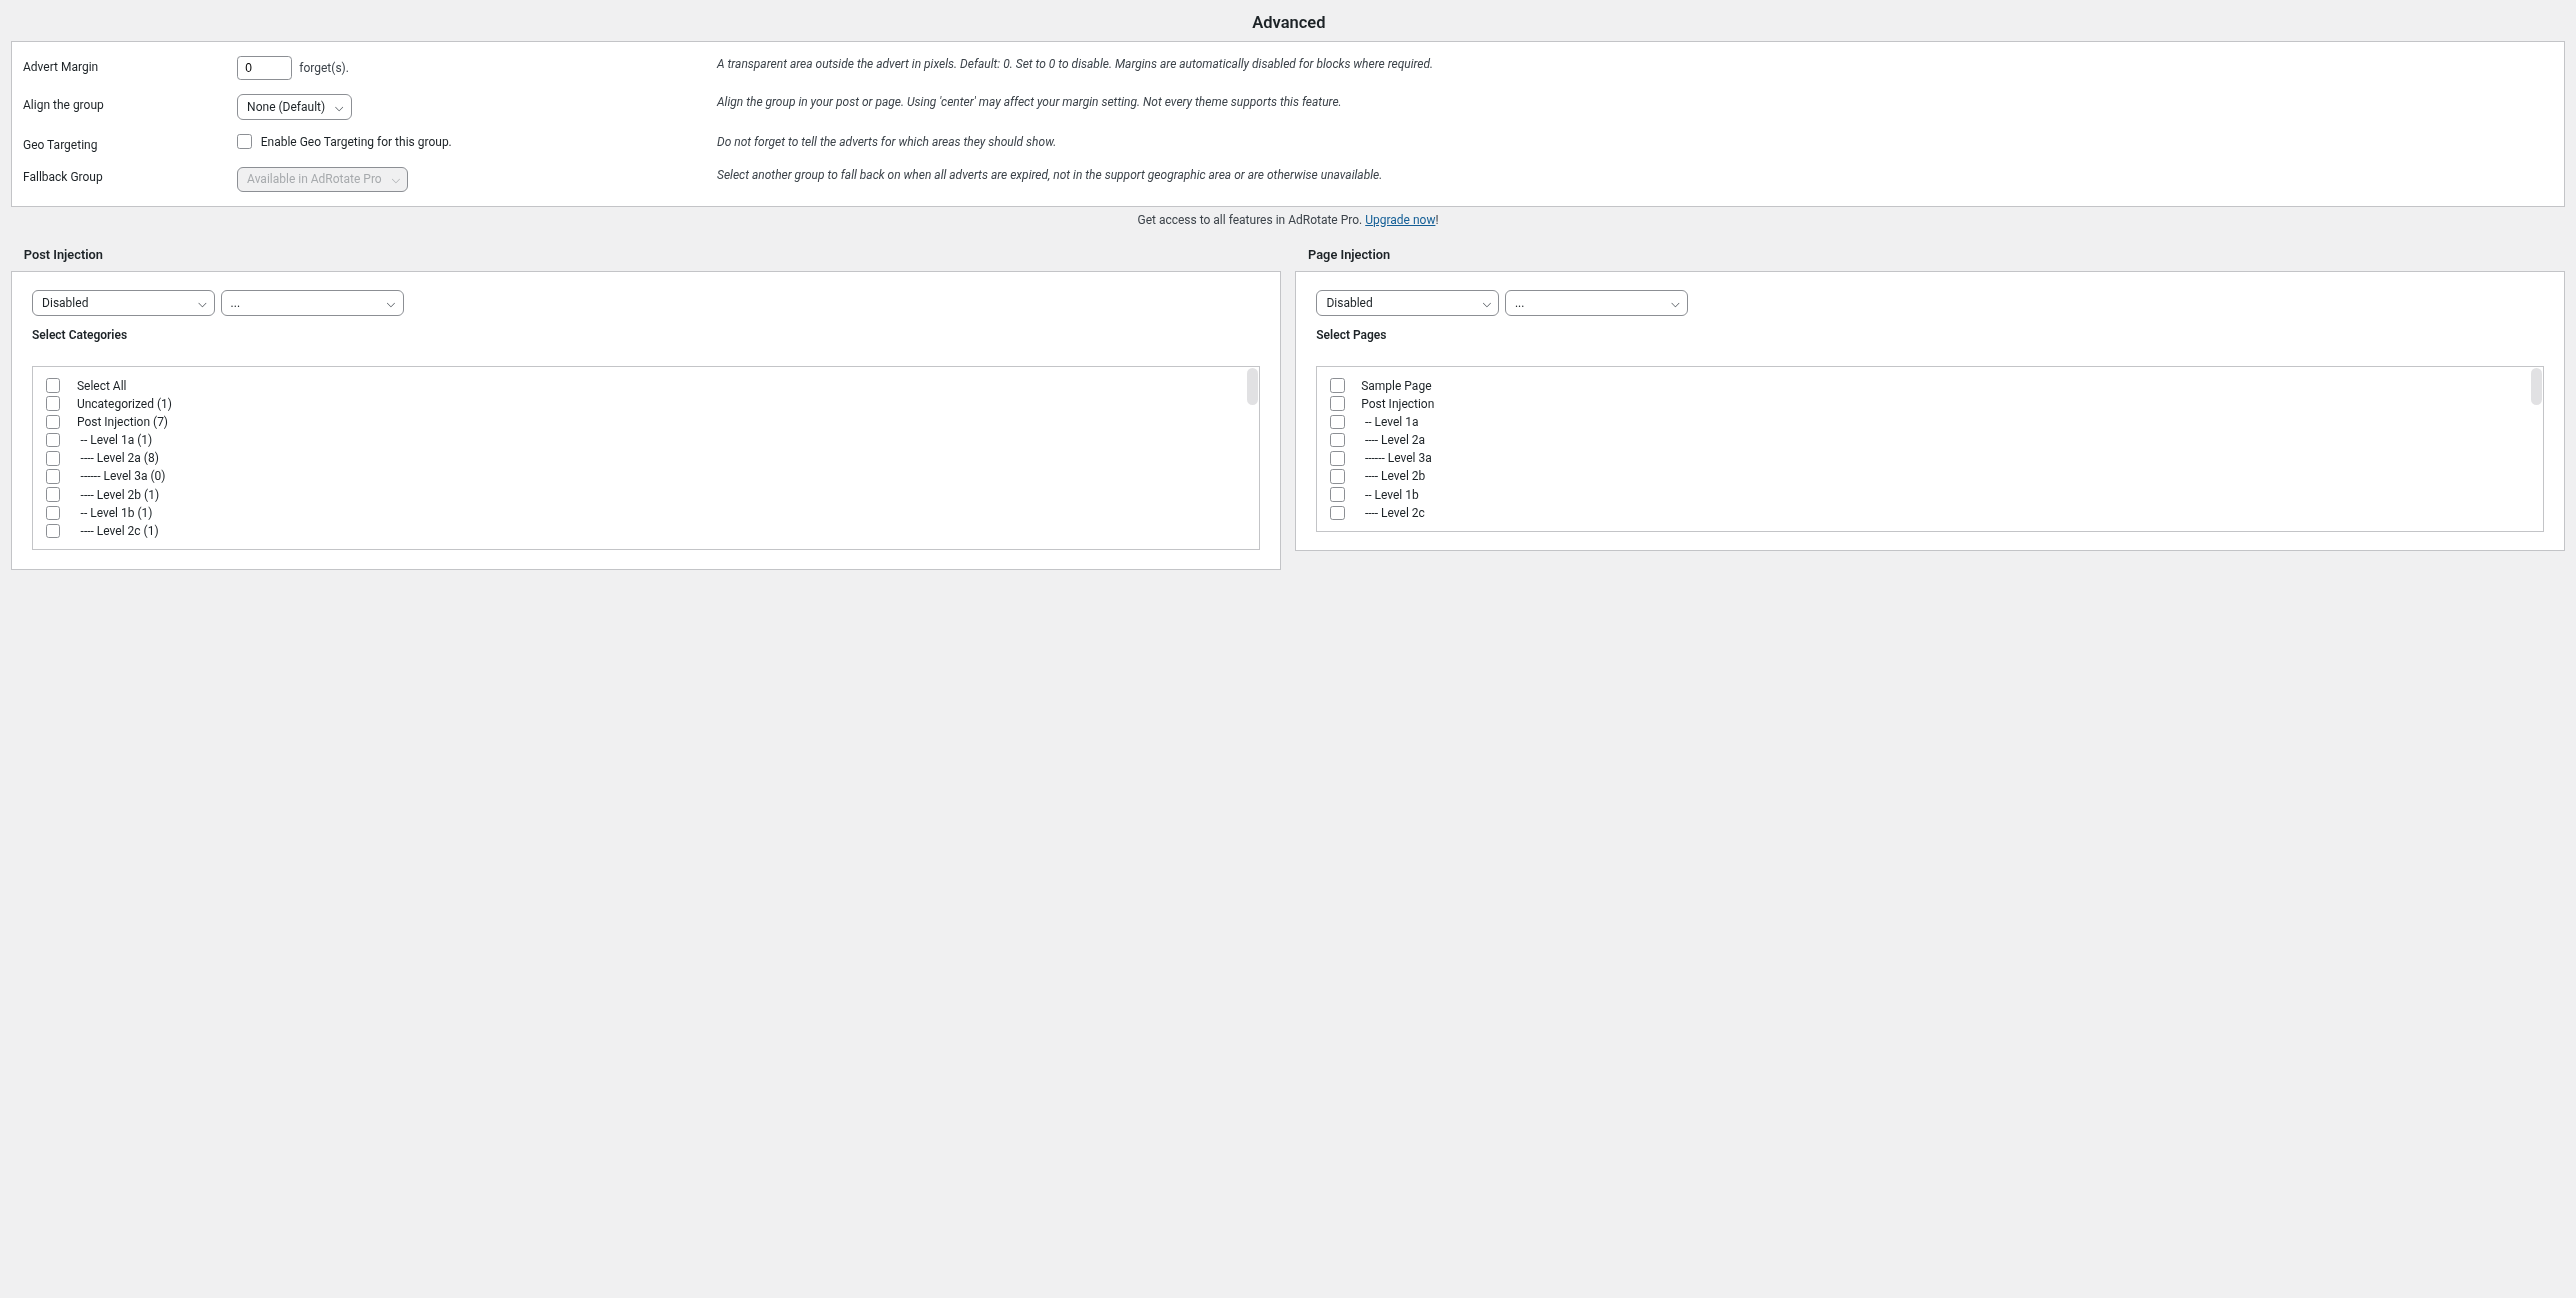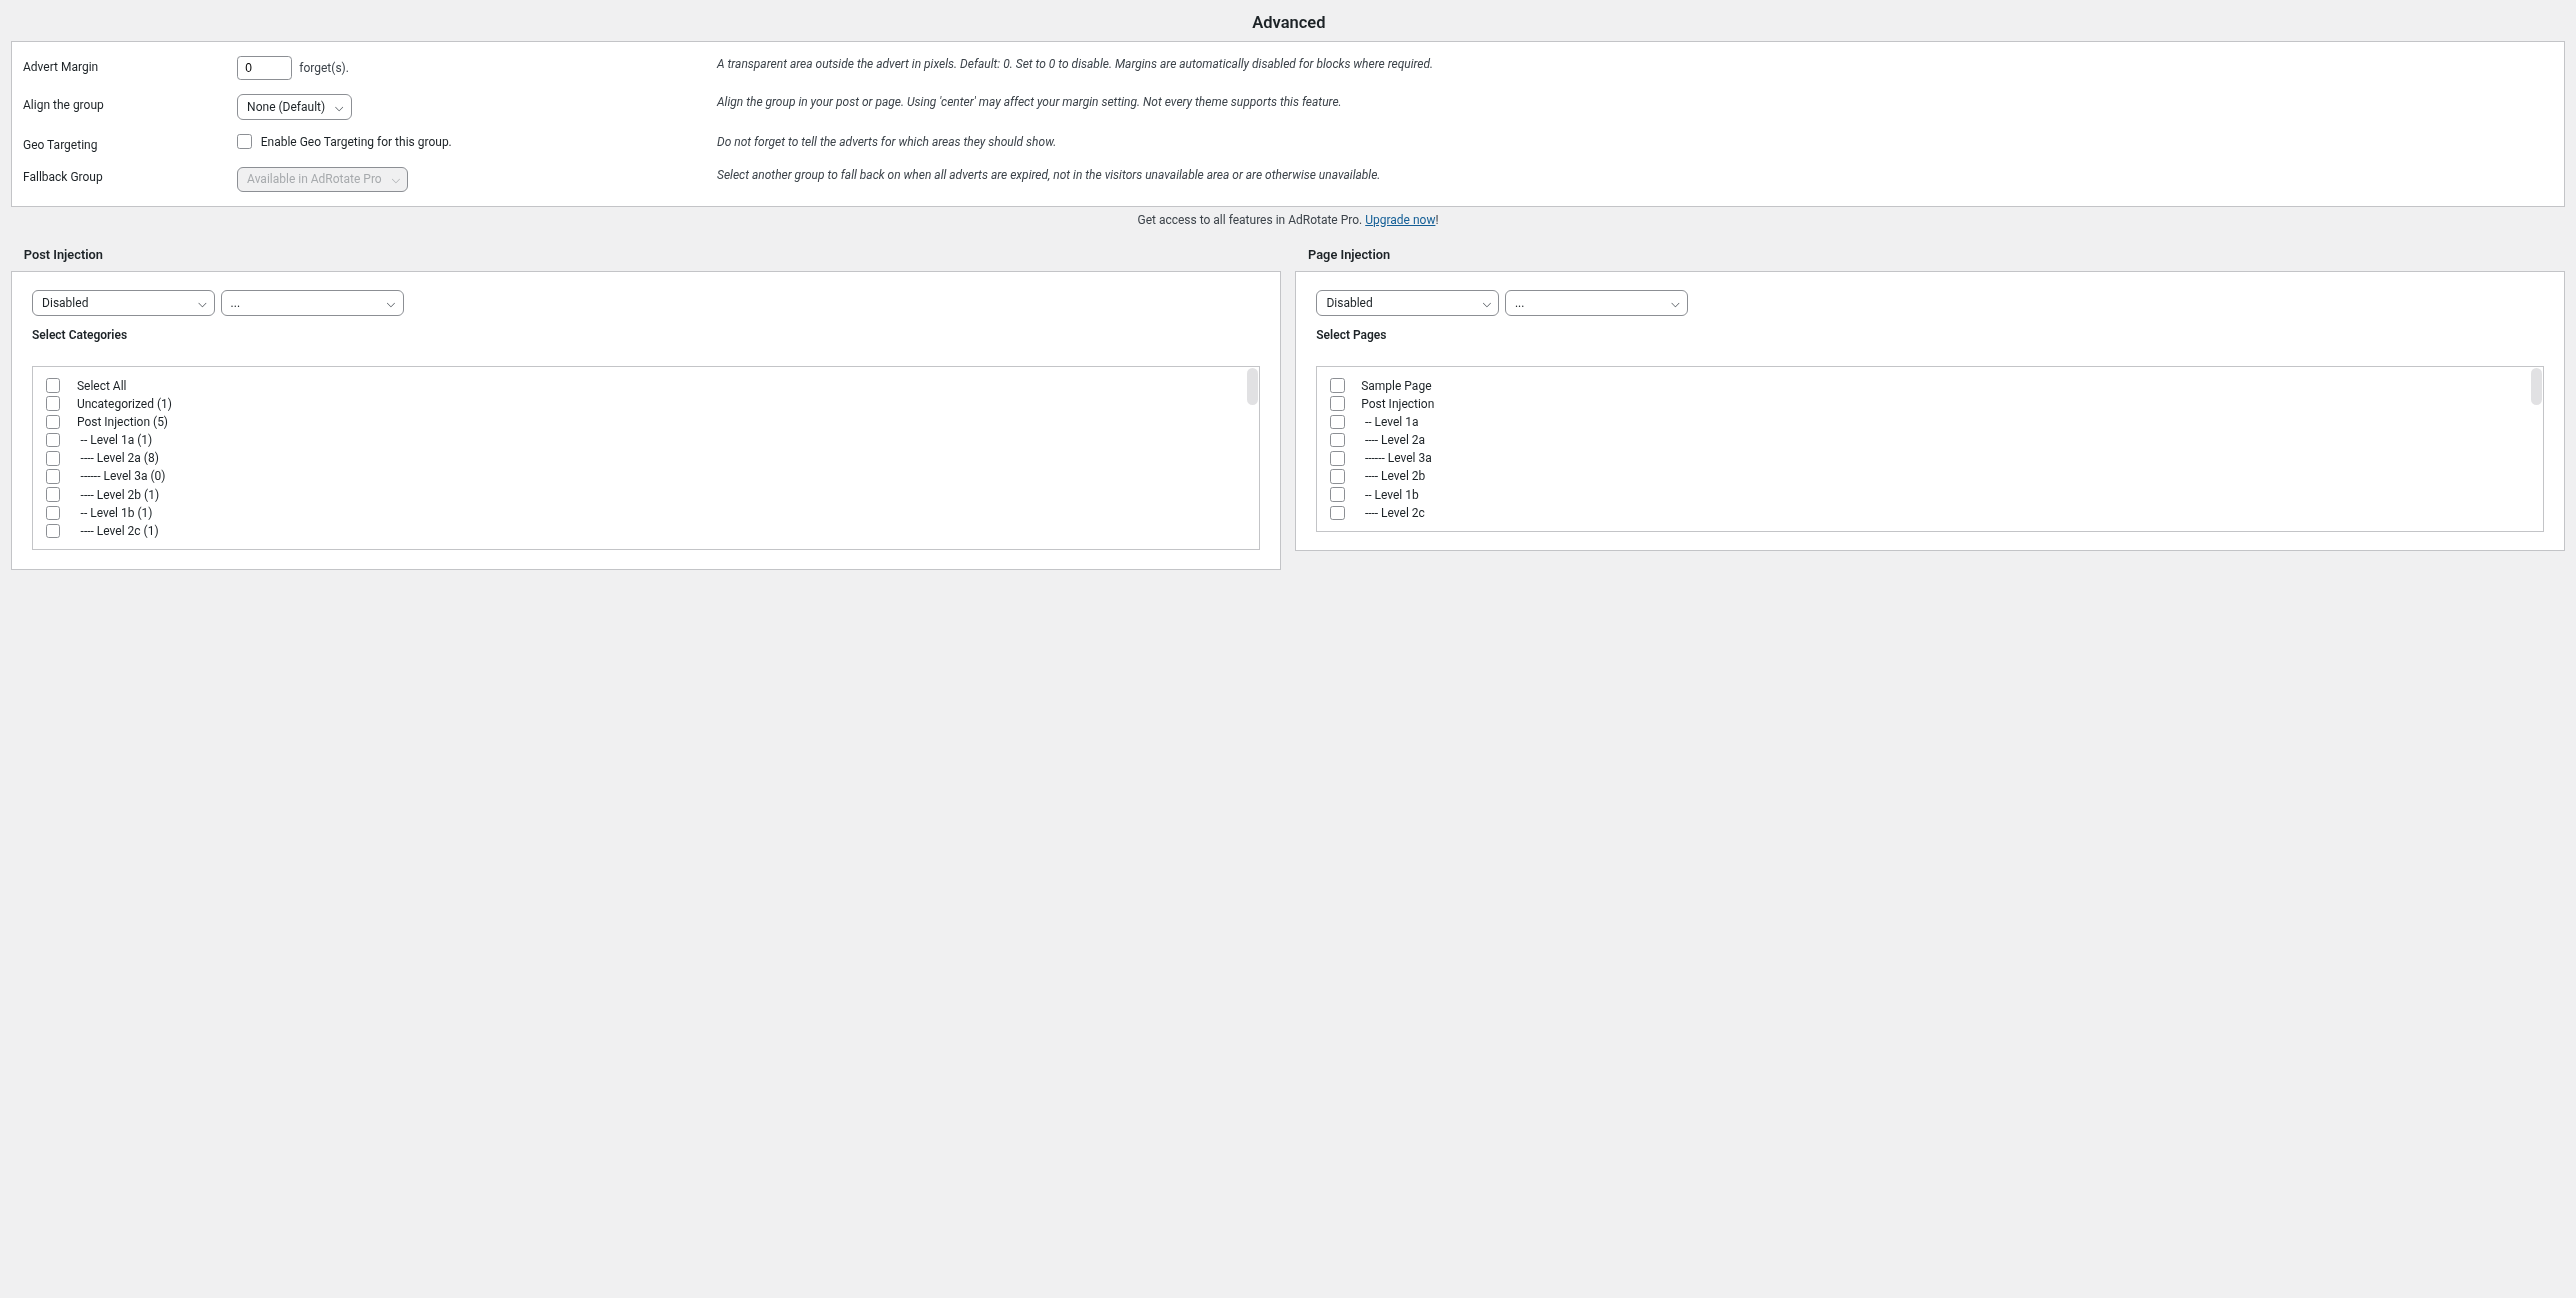--- a/index.html
+++ b/index.html
@@ -192,21 +192,21 @@
 
 
     <div class="form-row">
       <div class="label">Fallback Group</div>
       <div class="control">
         <div class="select disabled">
           <span>Available in AdRotate Pro</span>
           <span class="chev">⌵</span>
         </div>
       </div>
-      <div class="help">Select another group to fall back on when all adverts are expired, not in the visitors unavailable area or are otherwise unavailable.</div>
+      <div class="help">Select another group to fall back on when all adverts are expired, not in the support geographic area or are otherwise unavailable.</div>
     </div>
 
   </div>
 </div>
 
 <p class="upgrade-line">
   <span>Get access to all features in AdRotate Pro. </span><a href="#">Upgrade now</a><span>!</span>
 </p>
 
 <div class="columns">
@@ -230,21 +230,21 @@
       <div class="list-row">
             <span class="cbx"></span>
             <span class="item-text indent-0">Select All</span>
           </div>
           <div class="list-row">
             <span class="cbx"></span>
             <span class="item-text indent-0">Uncategorized (1)</span>
           </div>
           <div class="list-row">
             <span class="cbx"></span>
-            <span class="item-text indent-0">Post Injection (5)</span>
+            <span class="item-text indent-0">Post Injection (7)</span>
           </div>
           <div class="list-row">
             <span class="cbx"></span>
             <span class="item-text indent-1">-- Level 1a (1)</span>
           </div>
           <div class="list-row">
             <span class="cbx"></span>
             <span class="item-text indent-2">---- Level 2a (8)</span>
           </div>
           <div class="list-row">

